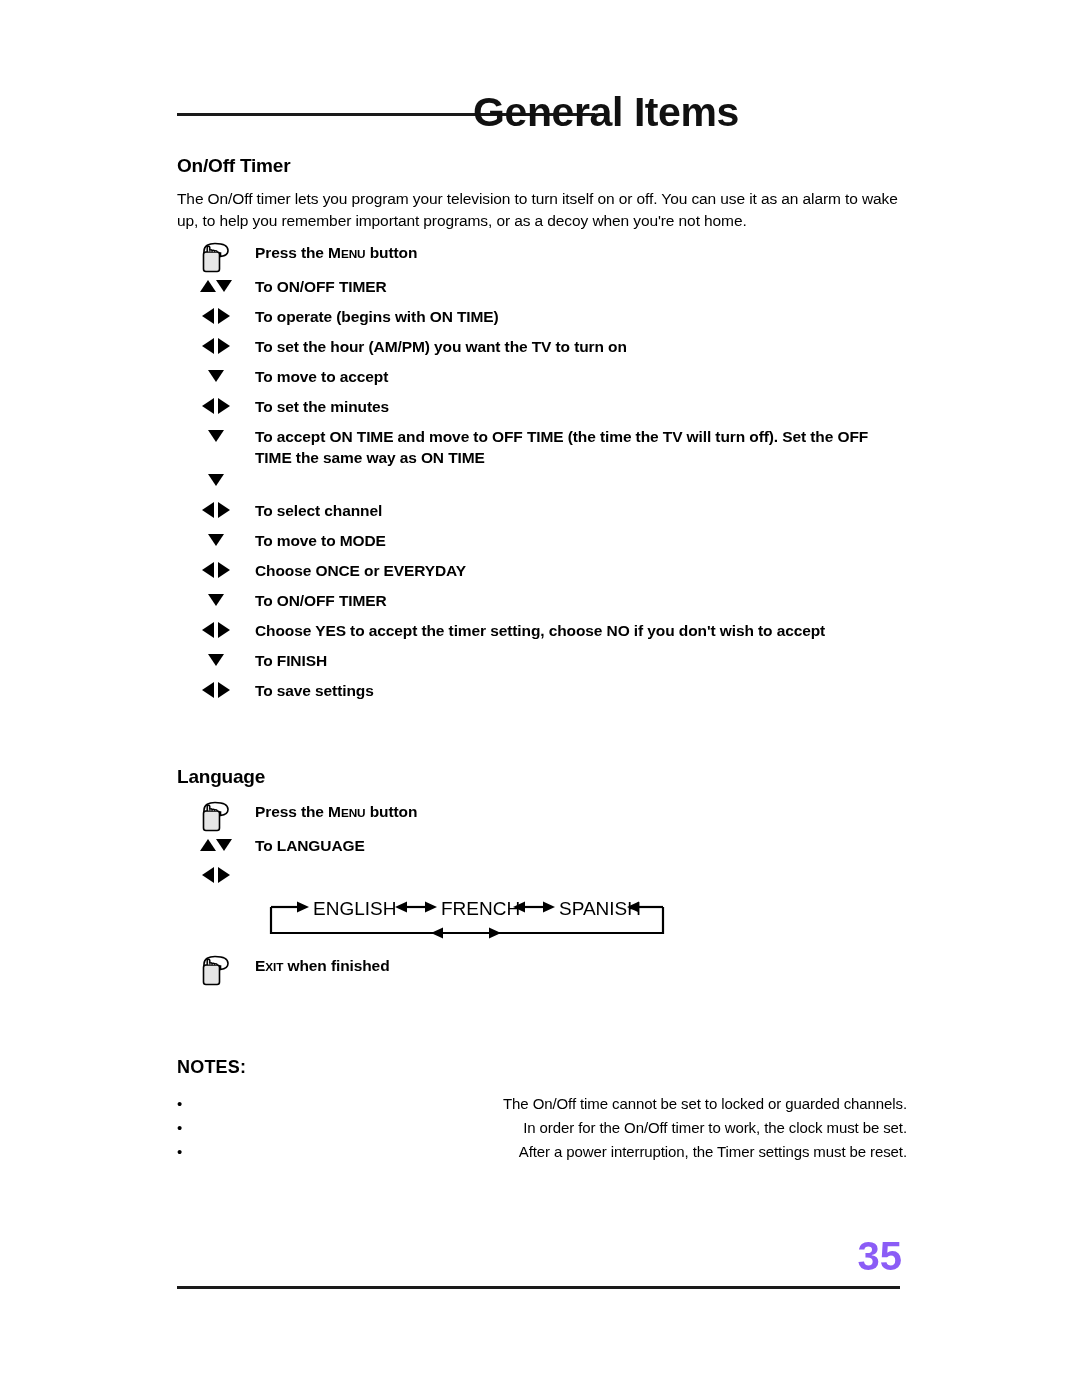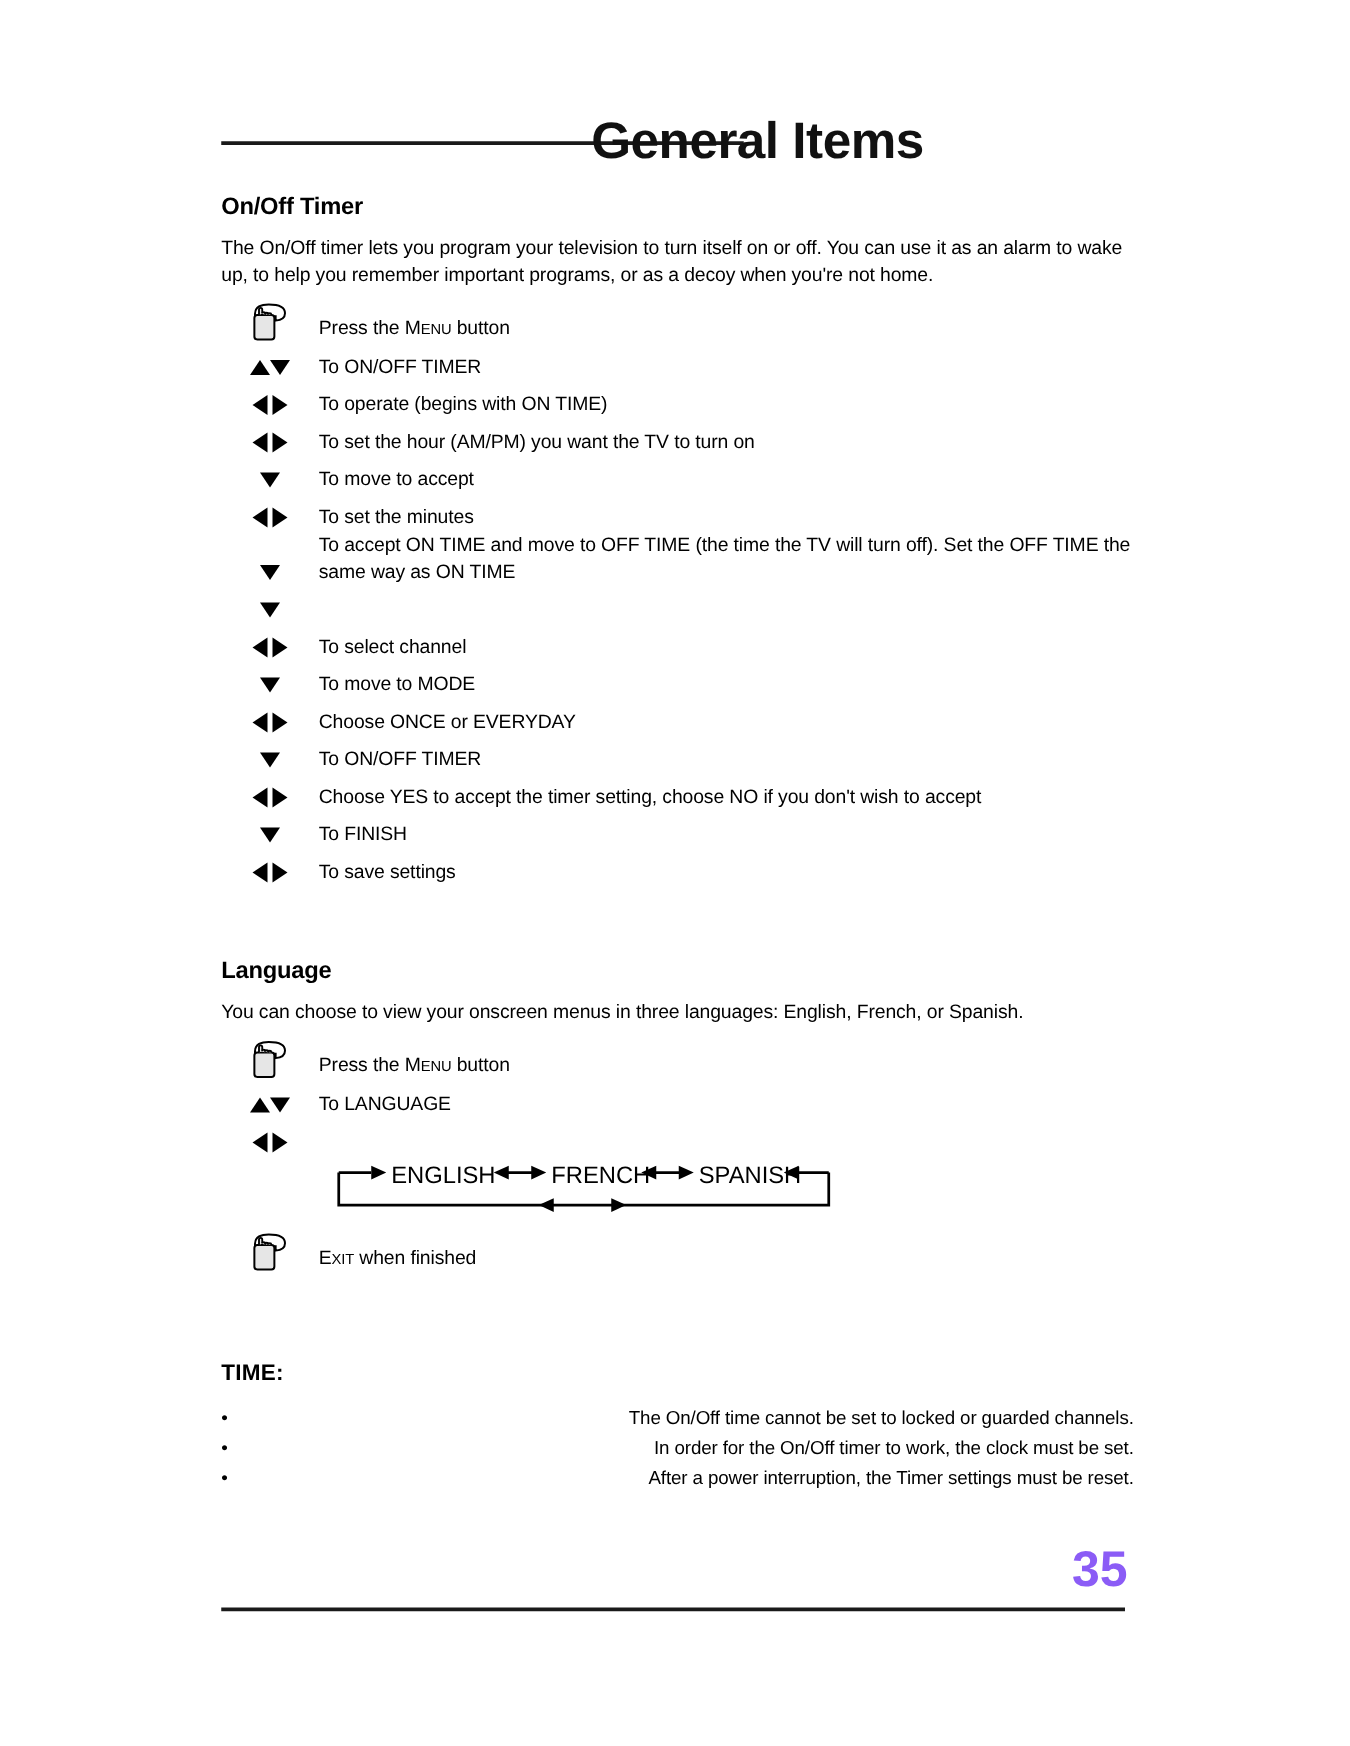--- a/index.html
+++ b/index.html
@@ -72,23 +72,24 @@
     margin: 0 0 9px 0;
     letter-spacing: -0.1px;
   }
 
   
   .steps {
     margin-top: 4px;
   }
   .step {
     display: flex;
-    align-items: flex-end;
+    align-items: flex-start;
     min-height: 30px;
     margin-bottom: 0px;
+    font-weight: bold;
   }
   .step-icon {
     width: 78px;
     flex: 0 0 78px;
     display: flex;
     align-items: flex-start;
     justify-content: center;
     padding-top: 2px;
   }
   .step-text {
@@ -385,21 +386,20 @@
               <span class="spacer-lr"></span>
               <span class="tri tri-right"></span>
             </span>
         </div>
         <div class="step-text">To save settings</div>
       </div>
 
     </div>
 
     <h2 class="section-heading" style="margin-top:58px;">Language</h2>
-    <p class="body-para">You can choose to view your onscreen menus in three languages: English, French, or Spanish.</p>
 
     <div class="steps">
 
       <div class="step">
         <div class="step-icon">
           <svg class="hand-icon" viewBox="0 0 34 32" xmlns="http://www.w3.org/2000/svg">
             <path d="M5 9 C5 3.5, 10 1.5, 16 1.5 C24 1.5, 29 4, 29 8.5 C29 12, 26 14, 21.5 14.5 L21.5 11 L5 11 Z" fill="#ffffff" stroke="#000000" stroke-width="1.6"></path>
             <rect x="4.5" y="10" width="16" height="19.5" rx="2.4" fill="#e6e6e6" stroke="#000000" stroke-width="1.6"></rect>
             <path d="M8.2 10.2 L8.2 5.6 C8.2 3.9, 10.8 3.9, 10.8 5.6 L10.8 8.6" fill="#e6e6e6" stroke="#000000" stroke-width="1.5"></path>
             <path d="M10.8 8.8 C10.8 7.3, 13.2 7.3, 13.2 8.8 L13.2 10.2" fill="#e6e6e6" stroke="#000000" stroke-width="1.5"></path>
@@ -471,21 +471,21 @@
             <path d="M8.2 10.2 L8.2 5.6 C8.2 3.9, 10.8 3.9, 10.8 5.6 L10.8 8.6" fill="#e6e6e6" stroke="#000000" stroke-width="1.5"></path>
             <path d="M10.8 8.8 C10.8 7.3, 13.2 7.3, 13.2 8.8 L13.2 10.2" fill="#e6e6e6" stroke="#000000" stroke-width="1.5"></path>
             <path d="M13.2 9.2 C13.2 7.8, 15.6 7.8, 15.6 9.2 L15.6 10.2" fill="#e6e6e6" stroke="#000000" stroke-width="1.5"></path>
             <path d="M15.6 9.6 C15.6 8.3, 18 8.3, 18 9.6 L18 10.2" fill="#e6e6e6" stroke="#000000" stroke-width="1.5"></path>
           </svg>
         </div>
         <div class="step-text"><span class="smallcaps"><span class="sc-first">E</span><span class="sc-rest">XIT</span></span><span> when finished</span></div>
       </div>
     </div>
 
-    <h3 class="notes-heading" style="margin-top:70px;">TIME:</h3>
+    <h3 class="notes-heading" style="margin-top:70px;">NOTES:</h3>
     <ul class="notes-list">
       <li class="note-item">
         <span class="note-bullet">•</span>
         <span class="note-text">The On/Off time cannot be set to locked or guarded channels.</span>
       </li>
       <li class="note-item">
         <span class="note-bullet">•</span>
         <span class="note-text">In order for the On/Off timer to work, the clock must be set.</span>
       </li>
       <li class="note-item">

